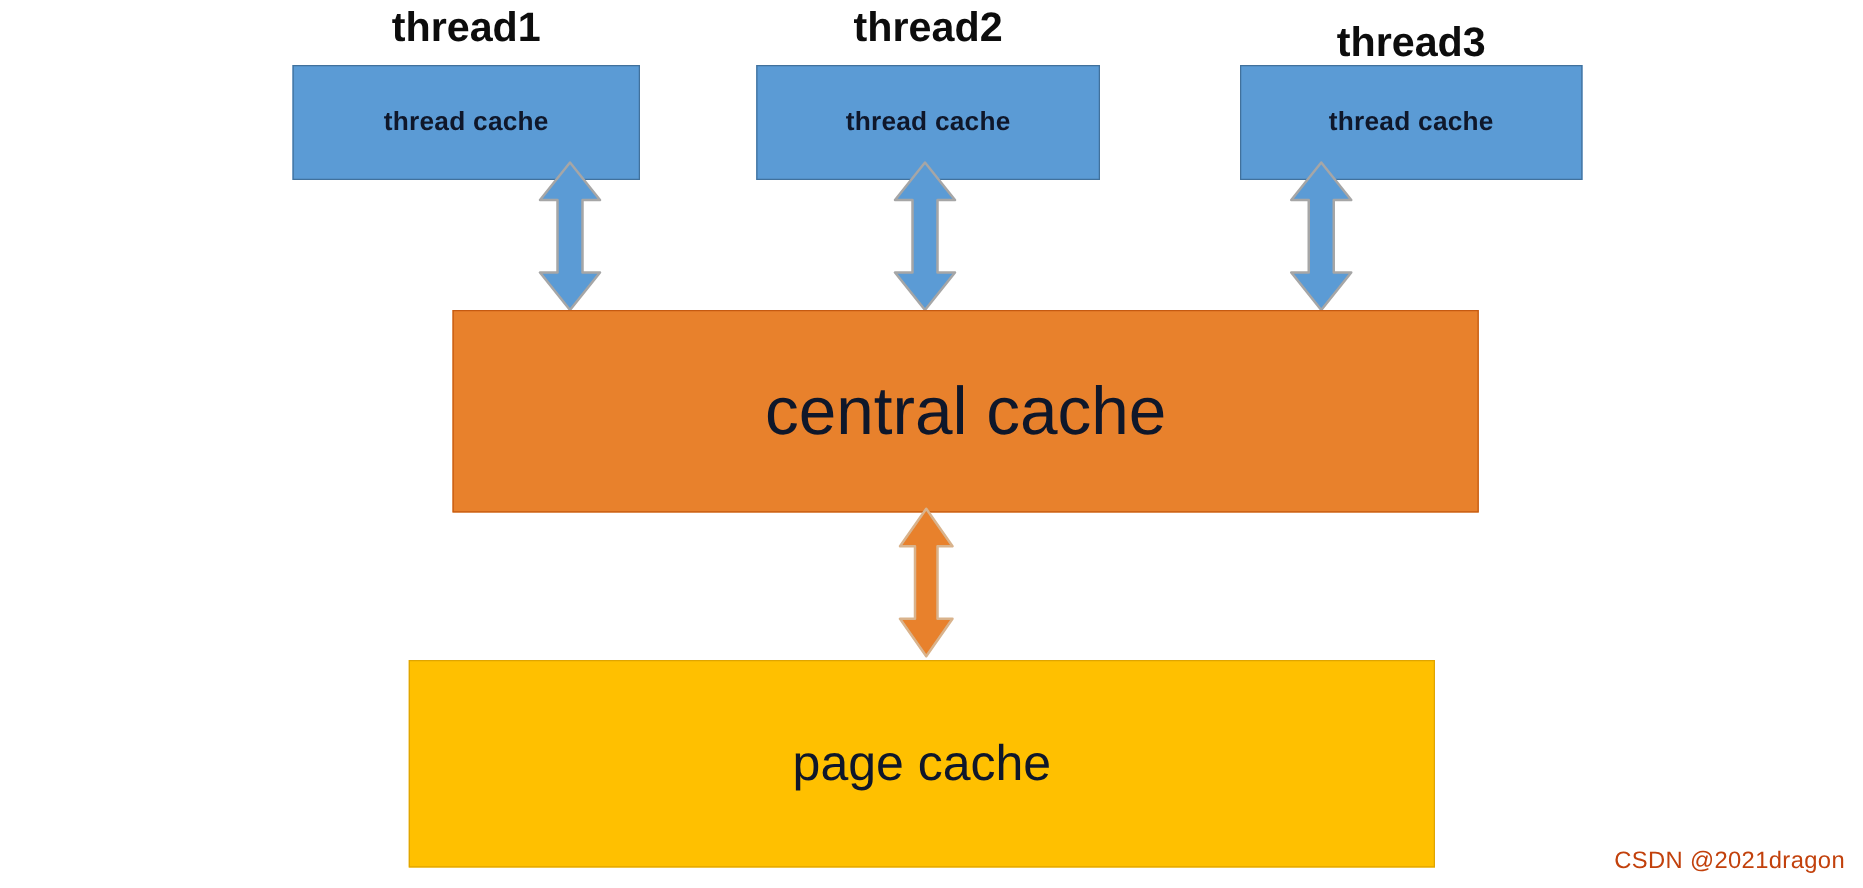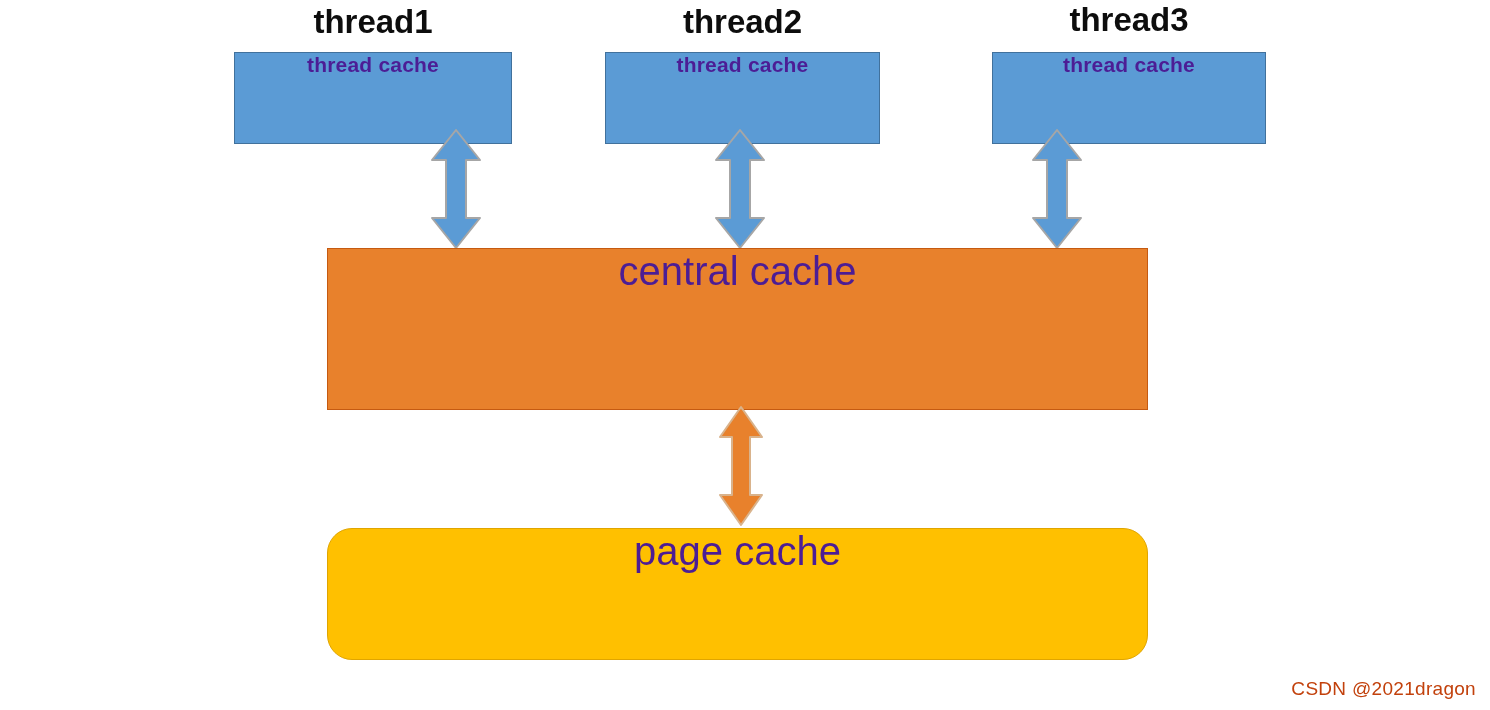--- a/index.html
+++ b/index.html
@@ -29,36 +29,37 @@
     font-weight: 700;
     letter-spacing: 0px;
     white-space: nowrap;
   }
 
   
   .box {
     position: absolute;
     box-sizing: border-box;
     display: flex;
-    align-items: flex-start;
+    align-items: center;
     justify-content: center;
-    color: #4c1d95;
+    color: #0f172a;
   }
   .box-thread {
     background: #5B9BD5;
     border: 1px solid #41719C;
     font-size: 21px;
     font-weight: bold;
     letter-spacing: 0.2px;
   }
   .box-central {
     background: #E8812C;
     border: 1px solid #C55A11;
-    font-size: 40px;
+    font-size: 54px;
     font-weight: 400;
+    margin-left: 35px;
   }
   .box-page {
     background: #FFC000;
     border: 1px solid #E0A500;
     font-size: 40px;
     font-weight: 400;
   }
 
   
   .arrow {
@@ -80,21 +81,21 @@
     letter-spacing: 0.3px;
   }
 </style>
 </head>
 <body>
 
 <div id="canvas">
 
   <div class="thread-title" style="left:234px; top:2px; width:278px;">thread1</div>
   <div class="thread-title" style="left:605px; top:2px; width:275px;">thread2</div>
-  <div class="thread-title" style="left:992px; top:0; width:274px;">thread3</div>
+  <div class="thread-title" style="left:992px; top:14px; width:274px;">thread3</div>
 
   <div class="box box-thread" style="left:234px; top:52px; width:278px; height:92px;">
     <span>thread cache</span>
   </div>
   <div class="box box-thread" style="left:605px; top:52px; width:275px; height:92px;">
     <span>thread cache</span>
   </div>
   <div class="box box-thread" style="left:992px; top:52px; width:274px; height:92px;">
     <span>thread cache</span>
   </div>
@@ -118,19 +119,19 @@
   <div class="box box-central" style="left:327px; top:248px; width:821px; height:162px;">
     <span>central cache</span>
   </div>
 
   <div class="arrow" style="left:715px; top:405px; width:52px; height:122px;">
     <svg viewBox="0 0 52 122" preserveAspectRatio="none">
       <polygon points="26,2 47,32 35,32 35,90 47,90 26,120 5,90 17,90 17,32 5,32" fill="#E8812C" stroke="#D9B38C" stroke-width="2" stroke-linejoin="round"></polygon>
     </svg>
   </div>
 
-  <div class="box box-page" style="left:327px; top:528px; width:821px; height:132px;border-radius:25px;">
+  <div class="box box-page" style="left:327px; top:528px; width:821px; height:166px;">
     <span>page cache</span>
   </div>
 
   <div class="watermark" style="right:14px; bottom:10px;">CSDN @2021dragon</div>
 
 </div>
 
 </body></html>

